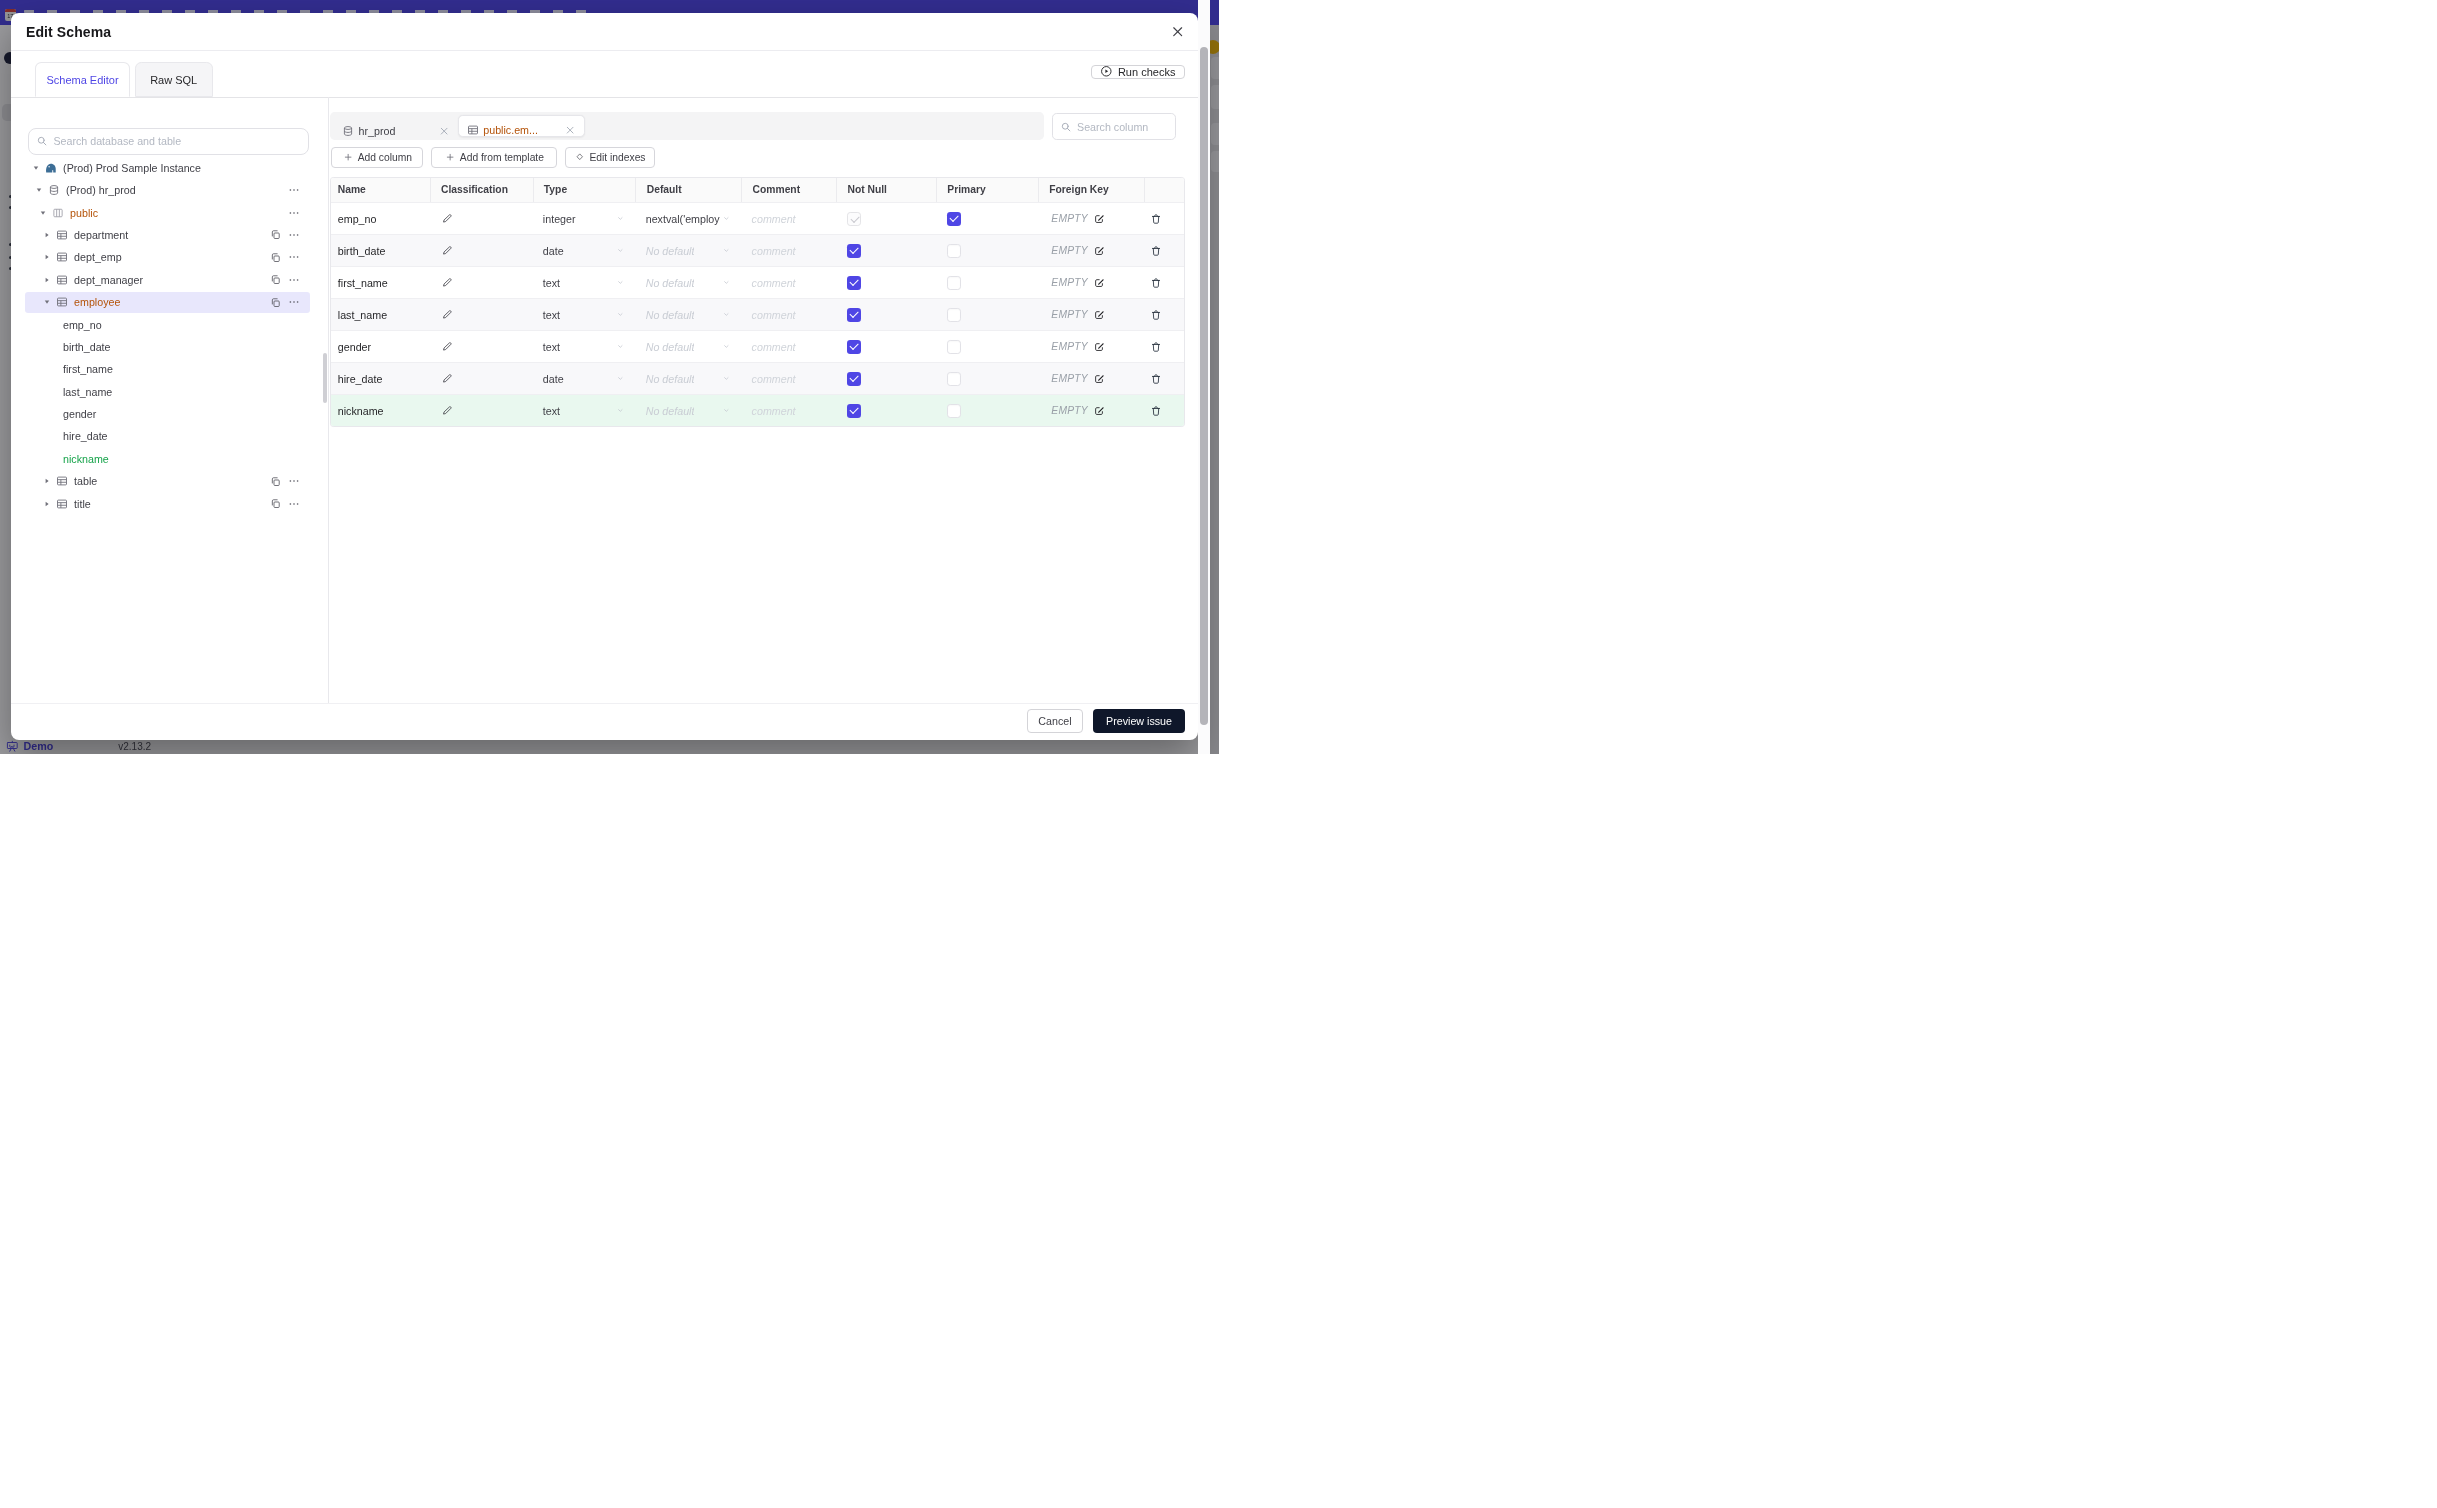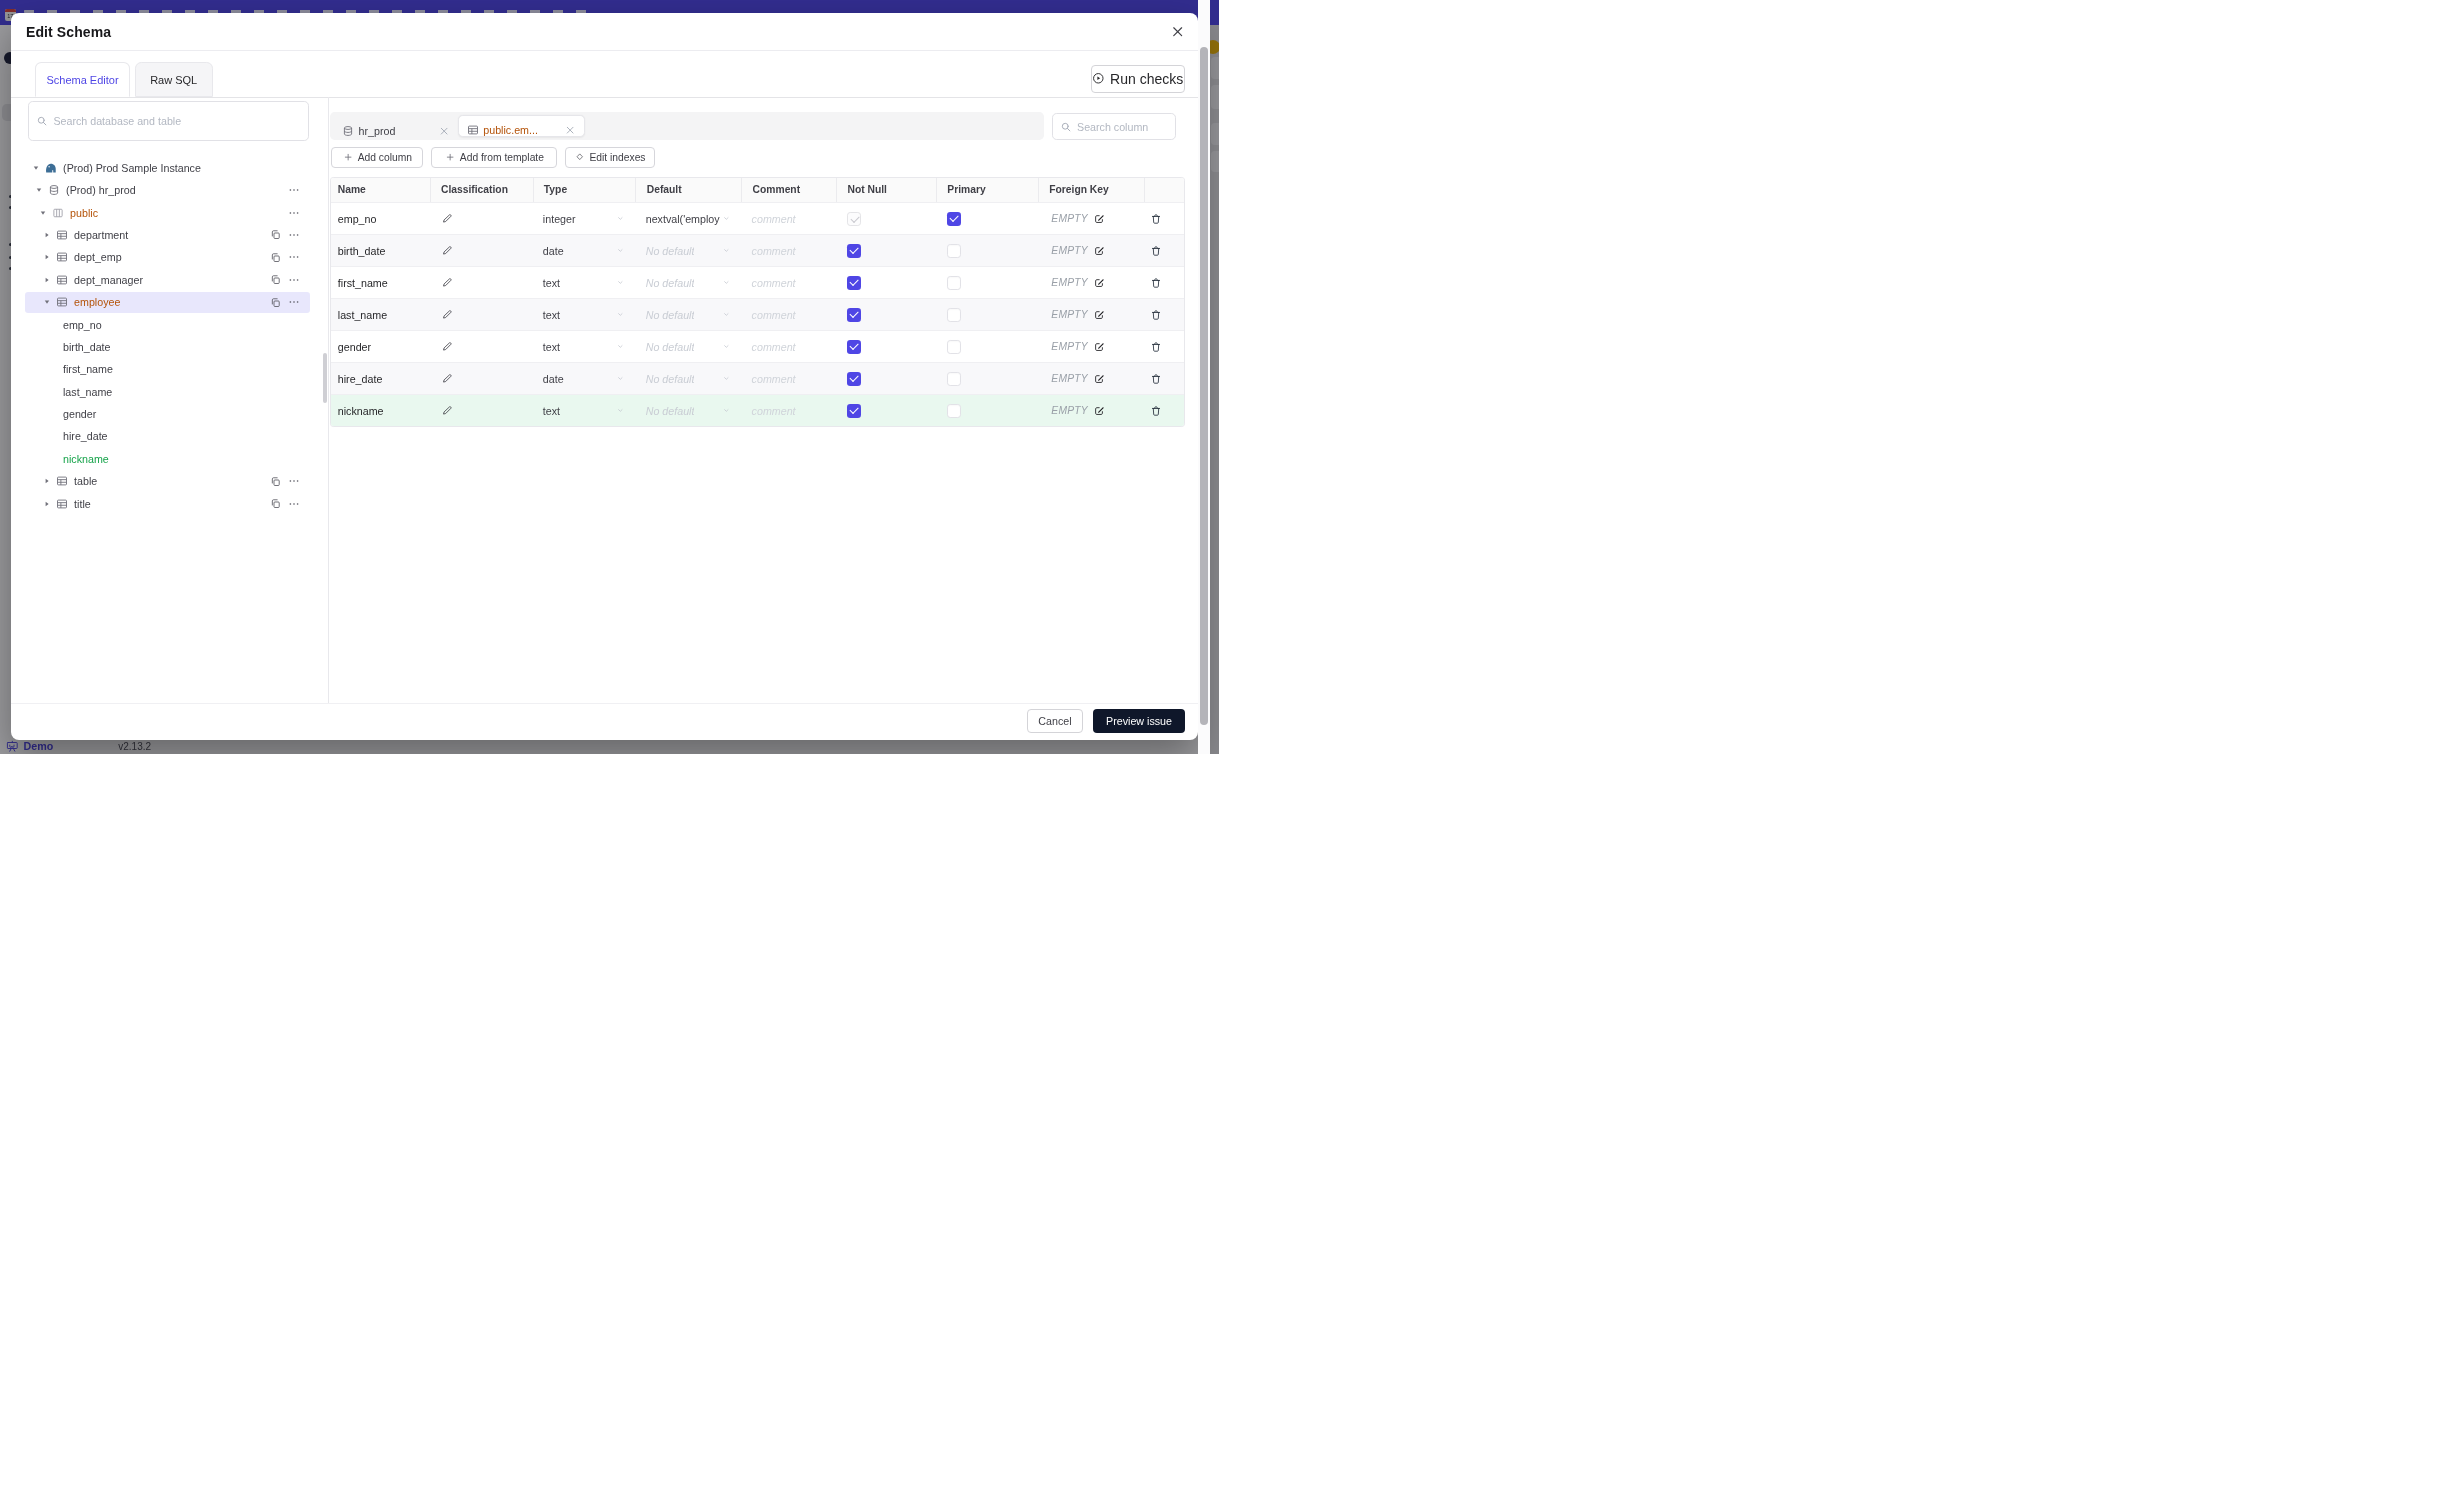--- a/index.html
+++ b/index.html
@@ -41,34 +41,34 @@
   .m-header { position:absolute; left:0; top:0; right:0; height:38px; border-bottom:0.8px solid #ececf0; }
   .m-title { position:absolute; left:15px; top:0; line-height:38px; font-size:14px; font-weight:700; color:#18181b; letter-spacing:0.1px;}
   .m-close { position:absolute; right:12px; top:10.3px; width:17.4px; height:17.4px; display:flex; align-items:center; justify-content:center; cursor:pointer; color:#3f3f46; background:none; border:none;}
 
   .m-tabrow { position:absolute; left:0; top:38px; right:0; height:47px; border-bottom:0.8px solid #e4e4e7; }
   .tabs { position:absolute; left:24px; bottom:-0.8px; display:flex; gap:4.7px; }
   .tab { height:35px; display:flex; align-items:center; justify-content:center; font-size:11px;
     border-radius:6.3px 6.3px 0 0; border:0.8px solid #e8e8ec; cursor:pointer; }
   .tab.active { width:95px; background:#fff; border-bottom-color:#fff; color:#4f46e5; font-weight:500; }
   .tab.inactive { width:78px; background:#f5f5f7; color:#27272a; }
-  .btn-runchecks { position:absolute; right:13.4px; top:14px; height:28px; width:94px; background:#fff;
+  .btn-runchecks { position:absolute; right:13.4px; top:14px; height:14px; width:94px; background:#fff;
     border:0.8px solid #d4d4d8; border-radius:4px; display:flex; align-items:center; justify-content:center;
-    gap:5.5px; font-size:14px; color:#27272a; cursor:pointer; font-family:inherit;}
+    gap:5.5px; font-size:11px; color:#27272a; cursor:pointer; font-family:inherit;}
 
   .m-body { position:absolute; left:0; top:84px; right:0; bottom:37px; }
 
   
   .pane-left { position:absolute; left:0; top:0; width:318px; height:100%; border-right:0.8px solid #e8e8ec; overflow:hidden; }
   .search-box { position:absolute; display:flex; align-items:center; border:0.8px solid #e1e1e6; border-radius:4.7px; background:#fff; }
   .search-box .icn { position:absolute; left:7px; color:#a8adb8; }
   .search-box input { border:none; outline:none; width:100%; height:100%; background:transparent;
     padding-left:24px; font-size:10.7px; font-family:inherit; color:#3f3f46; }
   .search-box input::placeholder { color:#b3b8c2; }
-  .search-db { left:17.4px; top:4px; width:281px; height:40px; }
+  .search-db { left:17.4px; top:31px; width:281px; height:27px;border-radius:8px; }
 
   .tree { position:absolute; left:0; top:60px; right:0; }
   .tree-row { position:relative; isolation:isolate; height:22.4px; display:flex; align-items:center; cursor:pointer; }
   .tree-row.selected::before { content:''; position:absolute; left:14px; right:18px; top:0.8px; bottom:0.8px;
     background:#e8e7fc; border-radius:3.2px; z-index:-1; }
   .caret { width:11px; height:11px; margin-right:3.2px; display:flex; align-items:center; justify-content:center; color:#71717a; cursor:pointer;}
   .tree-icn { width:13.4px; margin-right:5.5px; }
   .tree-label { font-size:10.7px; color:#3f3f46; white-space:nowrap; }
   .tree-label.amber { color:#b45309; }
   .tree-label.green { color:#16a34a; }

